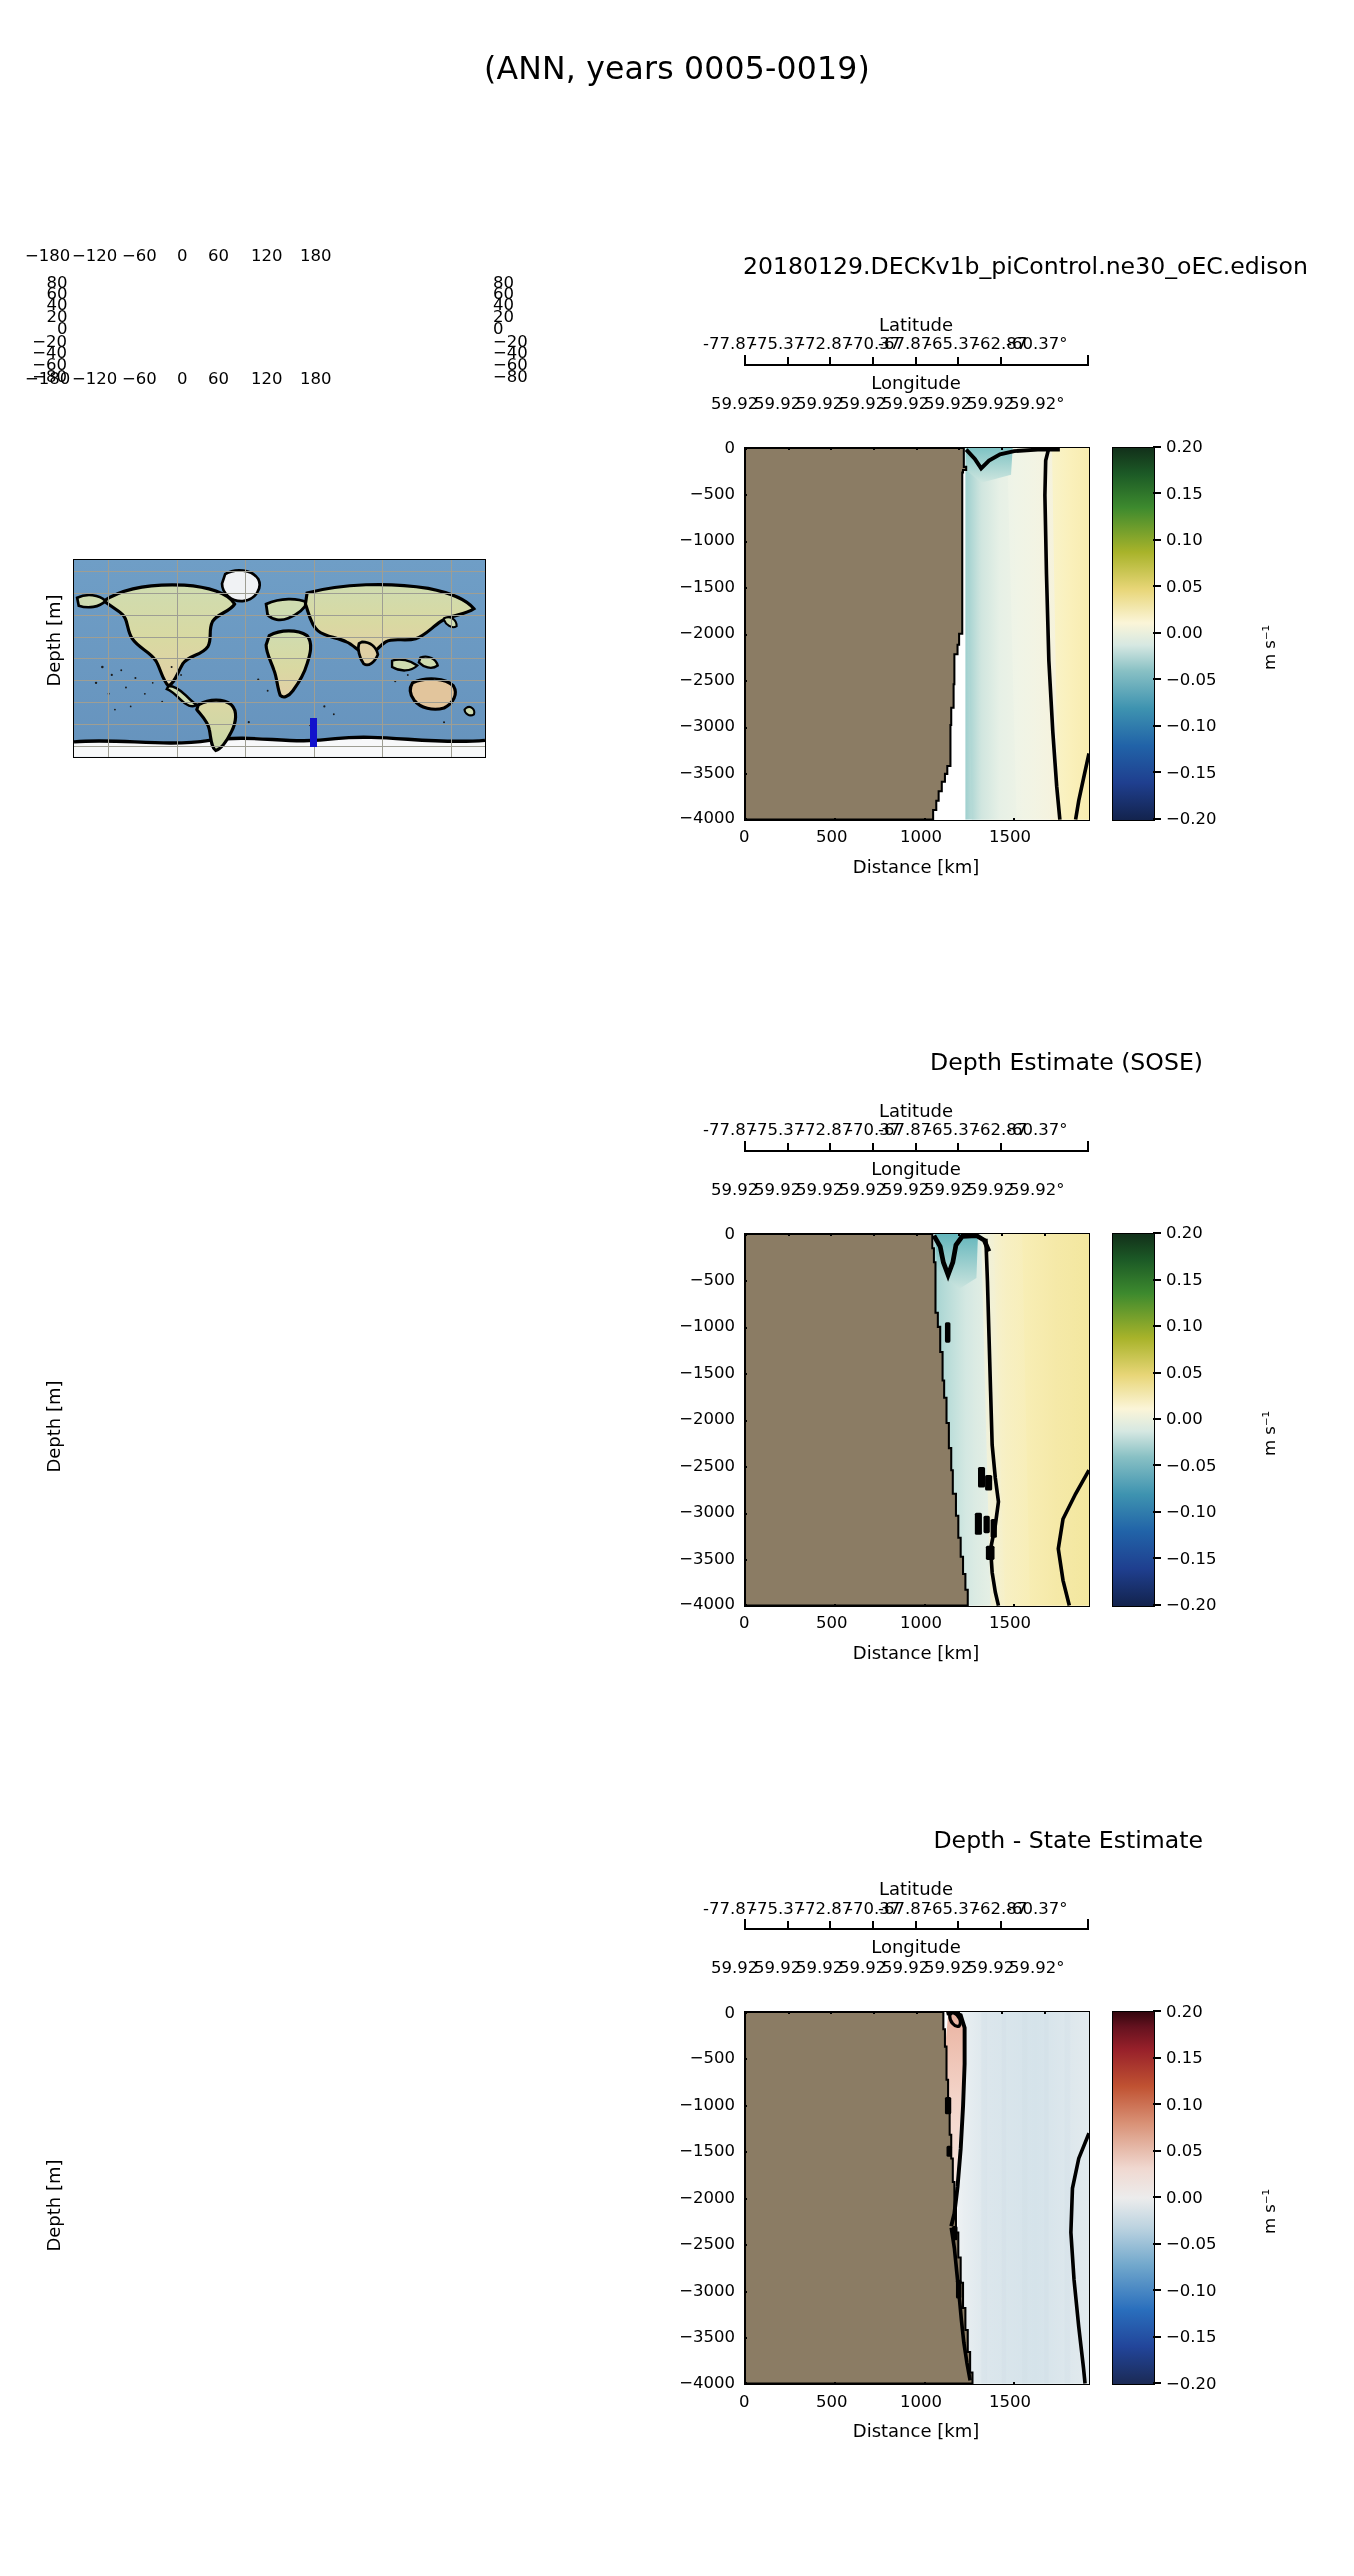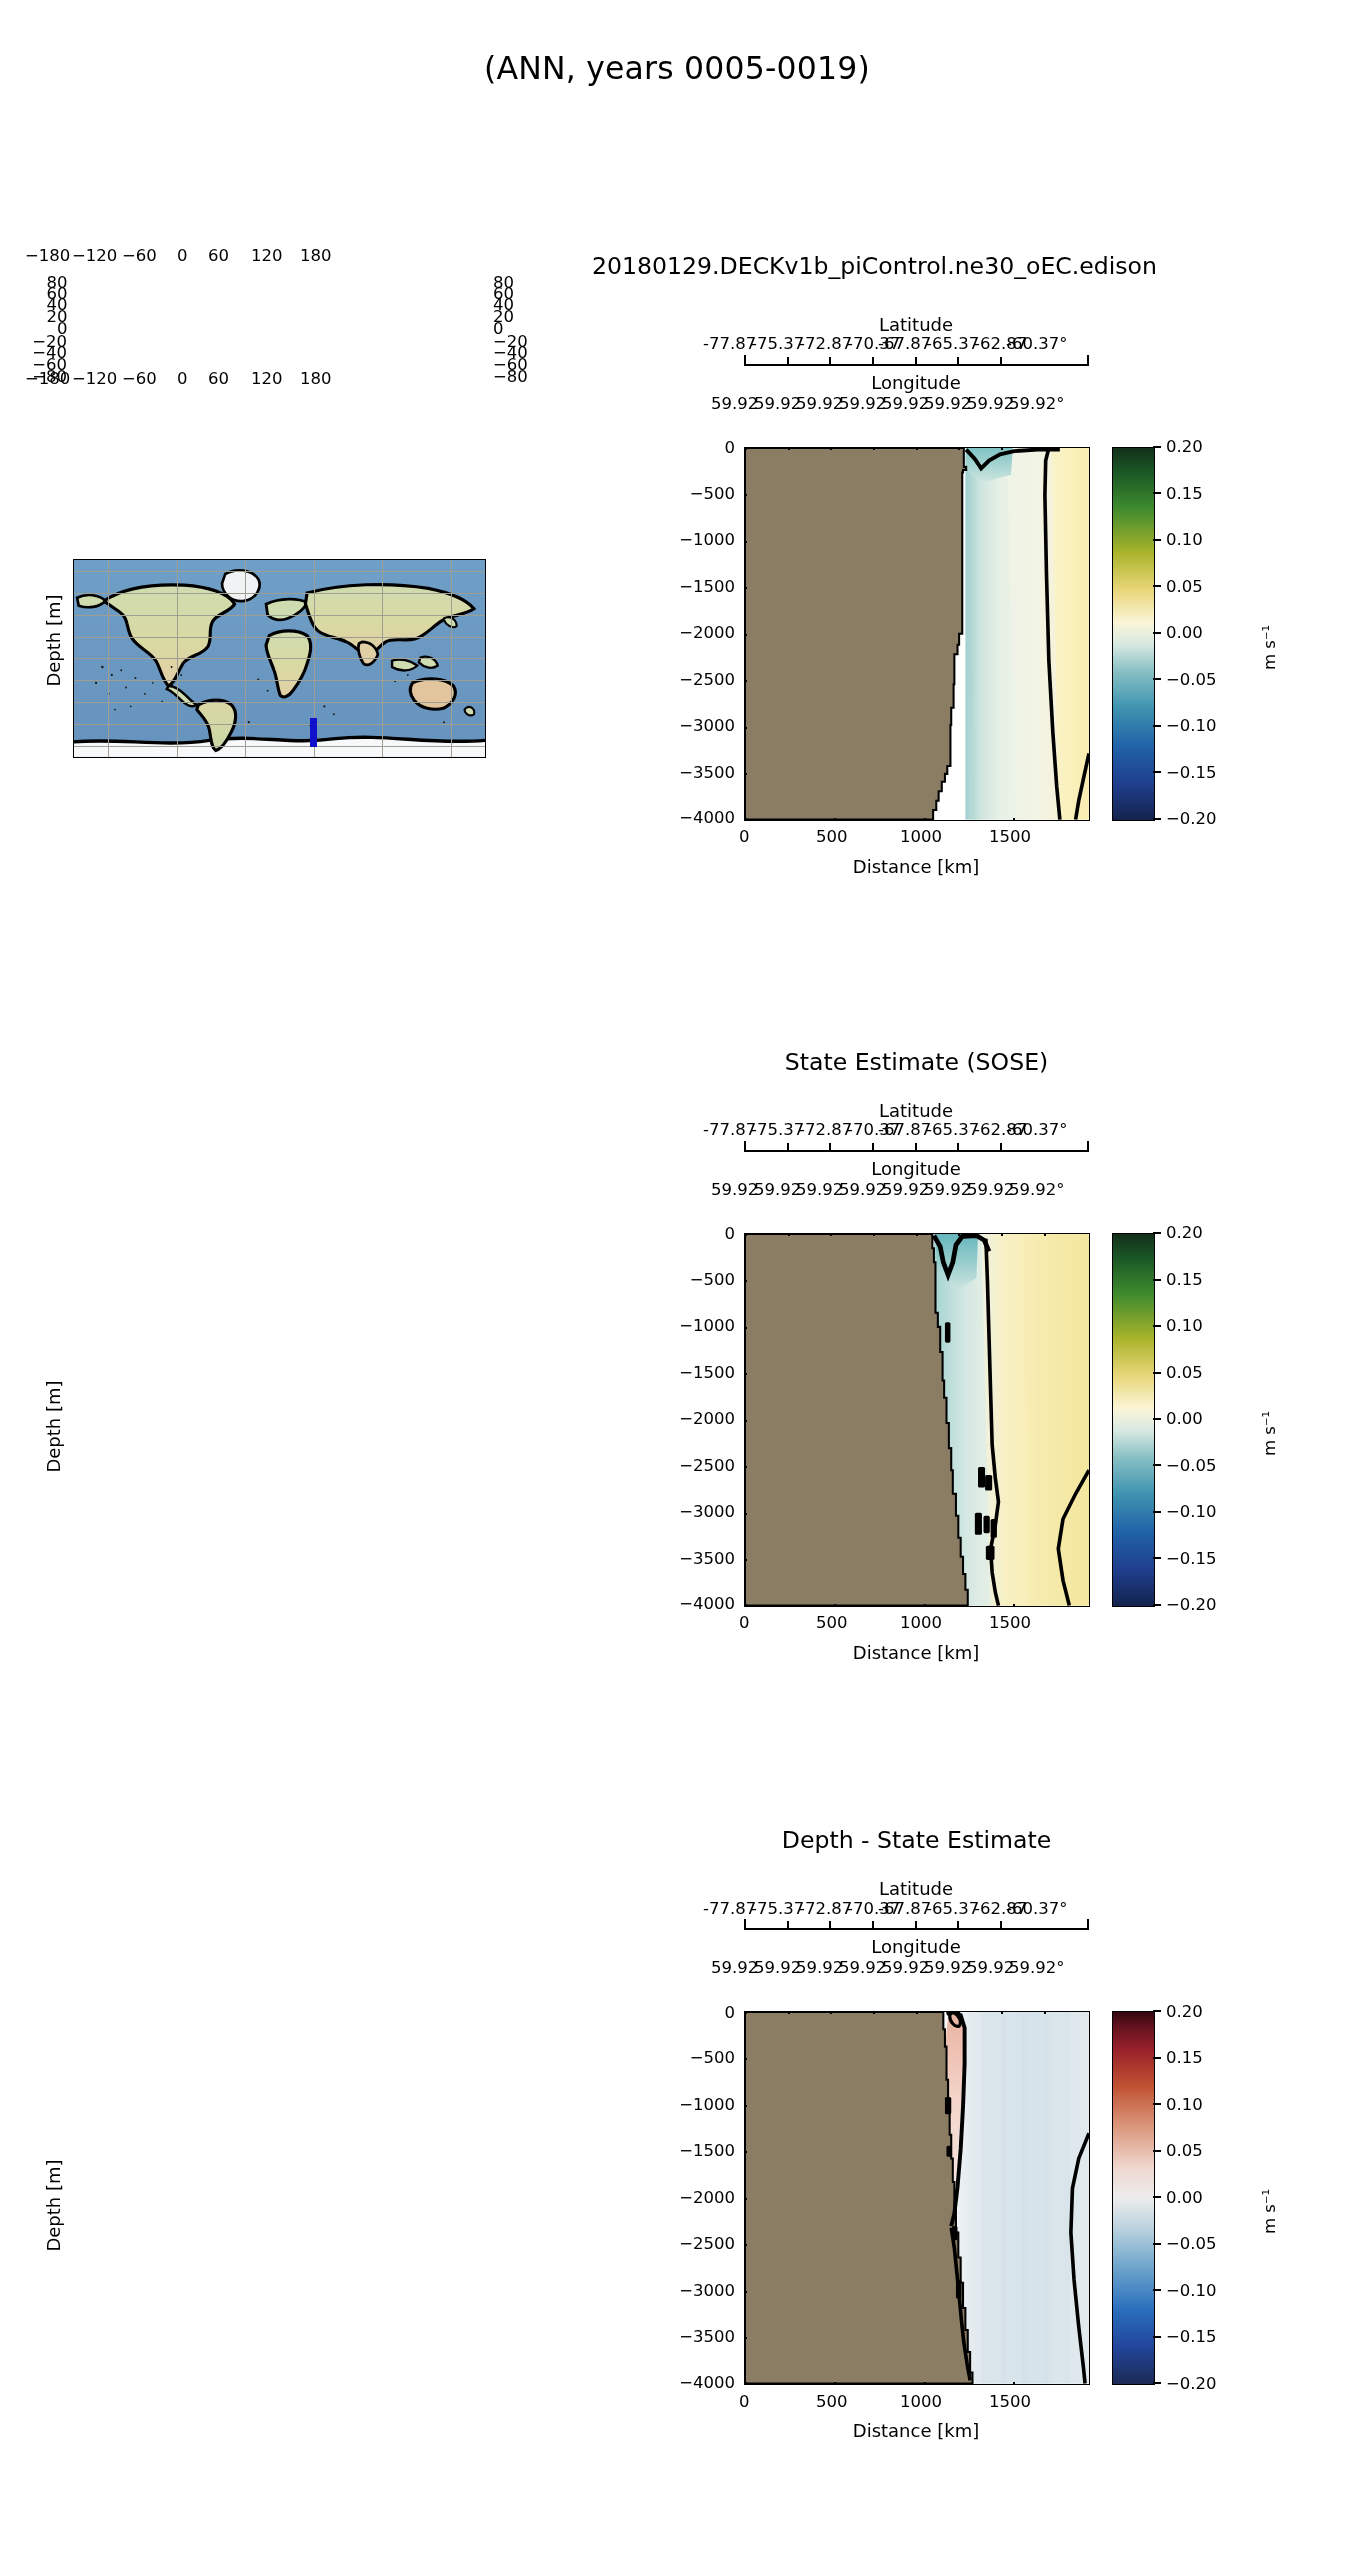--- a/index.html
+++ b/index.html
@@ -1,21 +1,21 @@
 <!DOCTYPE html>
 <html style="font-size:12.6px"><head>
 <meta charset="utf-8">
 <style>
   html,body{margin:0;padding:0;background:#ffffff;}
   body{width:1354px;height:2576px;position:relative;font-family:"DejaVu Sans",sans-serif;color:#000;}
   .fig{position:absolute;inset:0;}
 
   
   .suptitle{position:absolute;left:0;width:1354px;text-align:center;font-size:31.5px;line-height:38px;letter-spacing:0.2px;}
-  .ttl{position:absolute;text-align:center;font-size:23.6px;white-space:nowrap;}
+  .ttl{position:absolute;text-align:right;font-size:23.6px;white-space:nowrap;}
   .axlab{position:absolute;font-size:18px;white-space:nowrap;text-align:center;}
   .ticklab{position:absolute;font-size:16.5px;white-space:nowrap;}
 
   
   .mapbox{position:absolute;border:1.7px solid #000;box-sizing:content-box;overflow:hidden;background:#6b9ac4;}
   .mapimg{position:absolute;inset:0;}
   .grid-v,.grid-h{position:absolute;background:#9e9e93;}
   .transect{position:absolute;background:#1111cc;}
 
   
@@ -345,21 +345,21 @@
     <div class="cblab" style="left:1166px;top:577px;">0.05</div>
     <div class="cblab" style="left:1166px;top:623px;">0.00</div>
     <div class="cblab" style="left:1166px;top:670px;">−0.05</div>
     <div class="cblab" style="left:1166px;top:716px;">−0.10</div>
     <div class="cblab" style="left:1166px;top:763px;">−0.15</div>
     <div class="cblab" style="left:1166px;top:809px;">−0.20</div>
     <div class="cbunit" style="left:1260px;top:670px;">m s⁻¹</div>
   </div>
 
   <div class="panel">
-    <div class="ttl" style="left:630px;top:1048px;width:573px;">State Estimate (SOSE)</div>
+    <div class="ttl" style="left:630px;top:1048px;width:573px;">Depth Estimate (SOSE)</div>
 
     <div class="axlab" style="left:744px;top:1100px;width:344px;">Latitude</div>
     <div>
       <div class="ticklab" style="left:703px;top:1120px;">-77.87</div>
       <div class="ticklab" style="left:751px;top:1120px;">-75.37</div>
       <div class="ticklab" style="left:799px;top:1120px;">-72.87</div>
       <div class="ticklab" style="left:847px;top:1120px;">-70.37</div>
       <div class="ticklab" style="left:878px;top:1120px;">-67.87</div>
       <div class="ticklab" style="left:926px;top:1120px;">-65.37</div>
       <div class="ticklab" style="left:974px;top:1120px;">-62.87</div>

